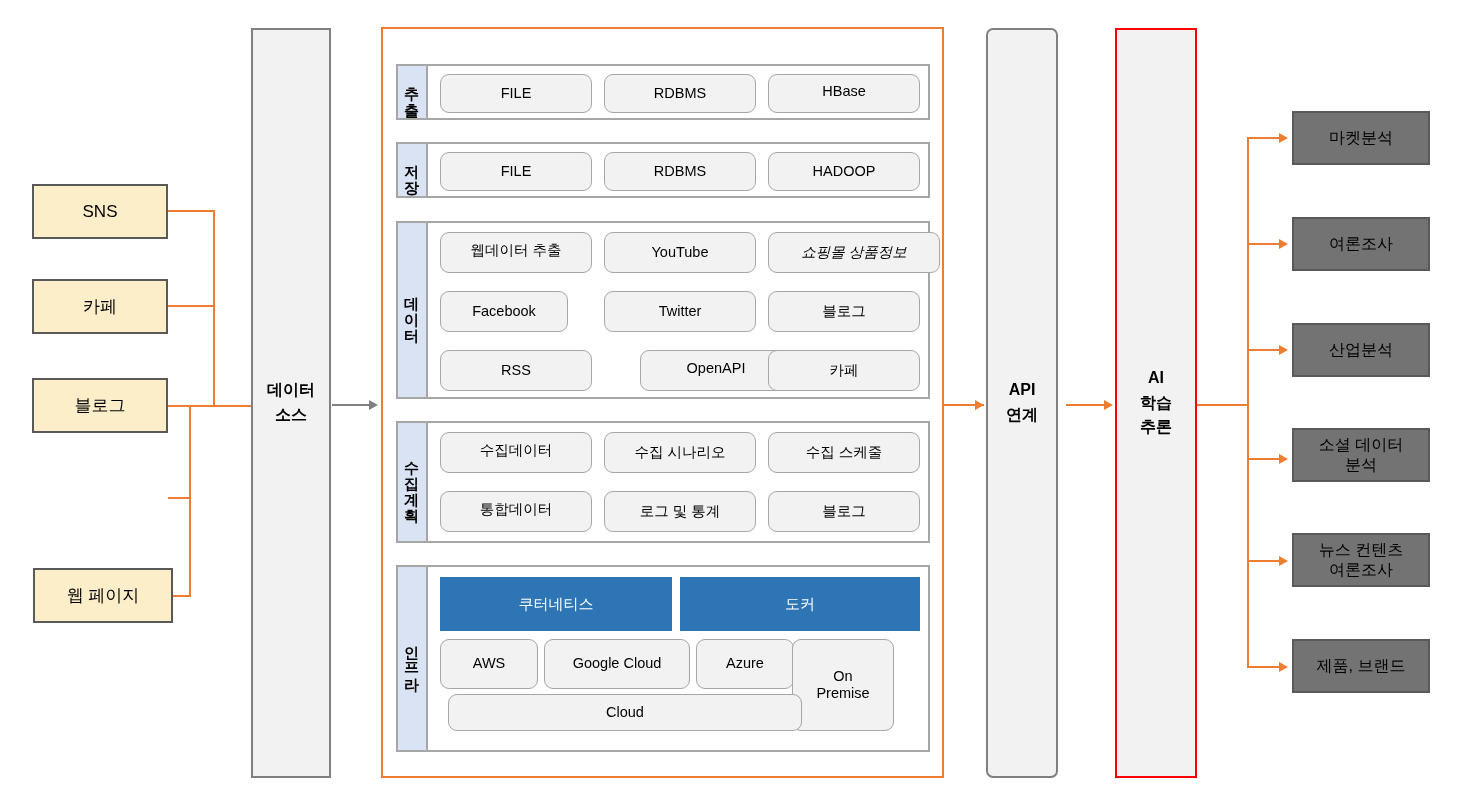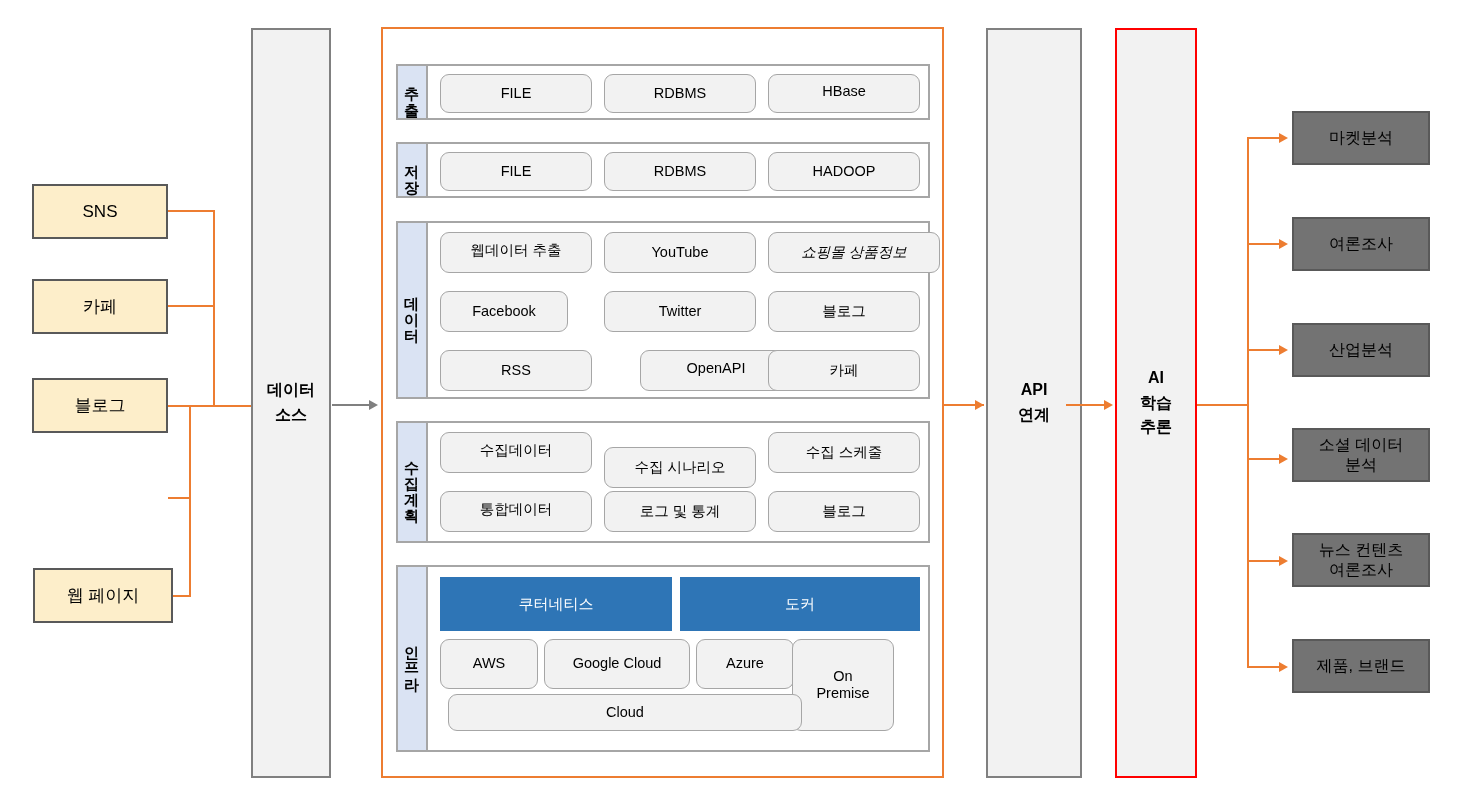--- a/index.html
+++ b/index.html
@@ -161,21 +161,21 @@
     </div>
 
     <div class="group" style="left:13px;top:392px;width:534px;height:122px;">
       <div class="group-label">
         <span class="vert">수집계획</span>
       </div>
       <div class="group-body">
         <div class="chip" style="left:12px;top:9px;width:152px;height:41px;">
           <span class="sp">수집데이터</span>
           </div>
-        <div class="chip" style="left:176px;top:24px;width:152px;height:41px;">
+        <div class="chip" style="left:176px;top:9px;width:152px;height:41px;">
           <span>수집 시나리오</span>
           </div>
         <div class="chip" style="left:340px;top:9px;width:152px;height:41px;">
           <span>수집 스케줄</span>
           </div>
 
         <div class="chip" style="left:12px;top:68px;width:152px;height:41px;">
           <span class="sp">통합데이터</span>
           </div>
         <div class="chip" style="left:176px;top:68px;width:152px;height:41px;">
@@ -215,21 +215,21 @@
           <span>Cloud</span>
           </div>
       </div>
     </div>
 
   </div>
 
   <div class="ln h" style="left:944px;top:404px;width:40px;"></div>
   <div class="arrow" style="left:975px;top:400px;"></div>
 
-  <div class="box pillar" style="left:986px;top:28px;width:96px;height:750px;">
+  <div class="box pillar" style="left:986px;top:28px;width:72px;height:750px;border-radius:7px;">
     <span>API</span>
     <span>연계</span>
   </div>
 
   <div class="ln h" style="left:1066px;top:404px;width:42px;"></div>
   <div class="arrow" style="left:1104px;top:400px;"></div>
 
   <div class="box pillar red" style="left:1115px;top:28px;width:82px;height:750px;">
     <span>AI</span>
     <span>학습</span>

